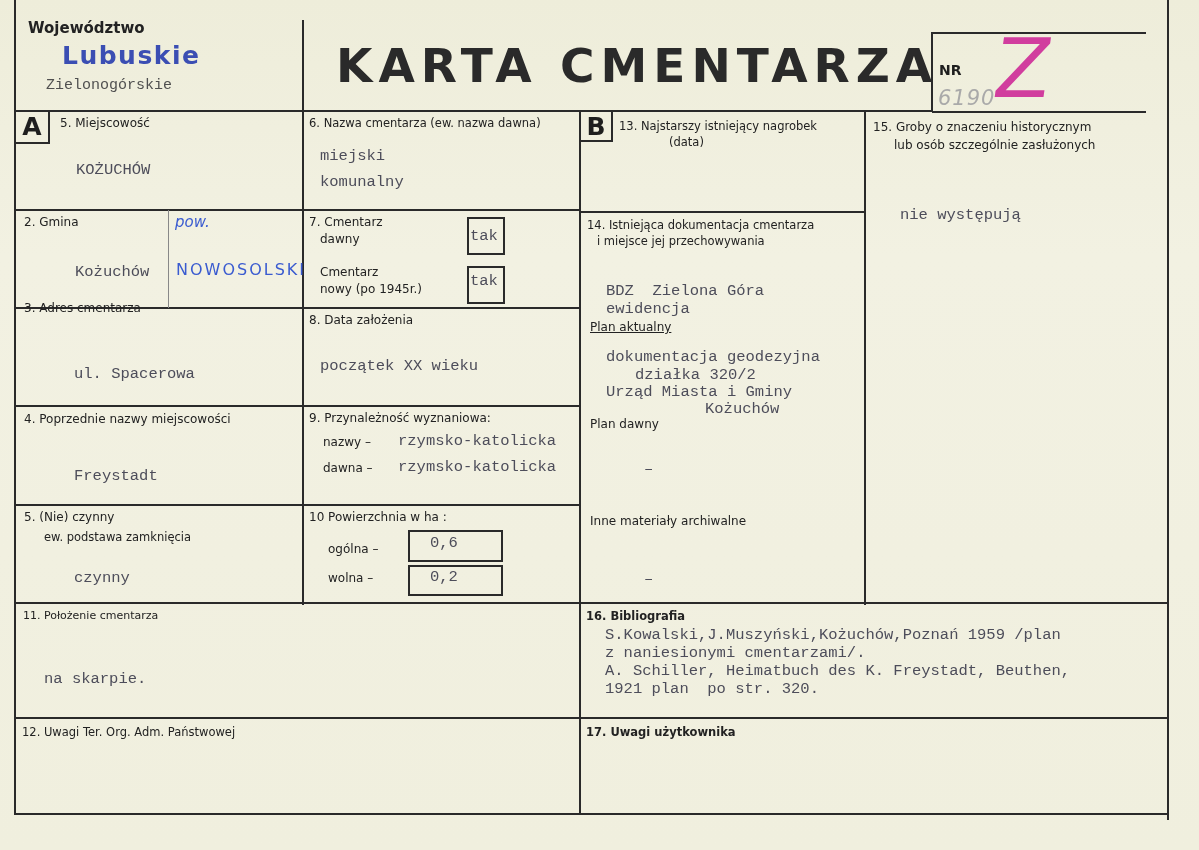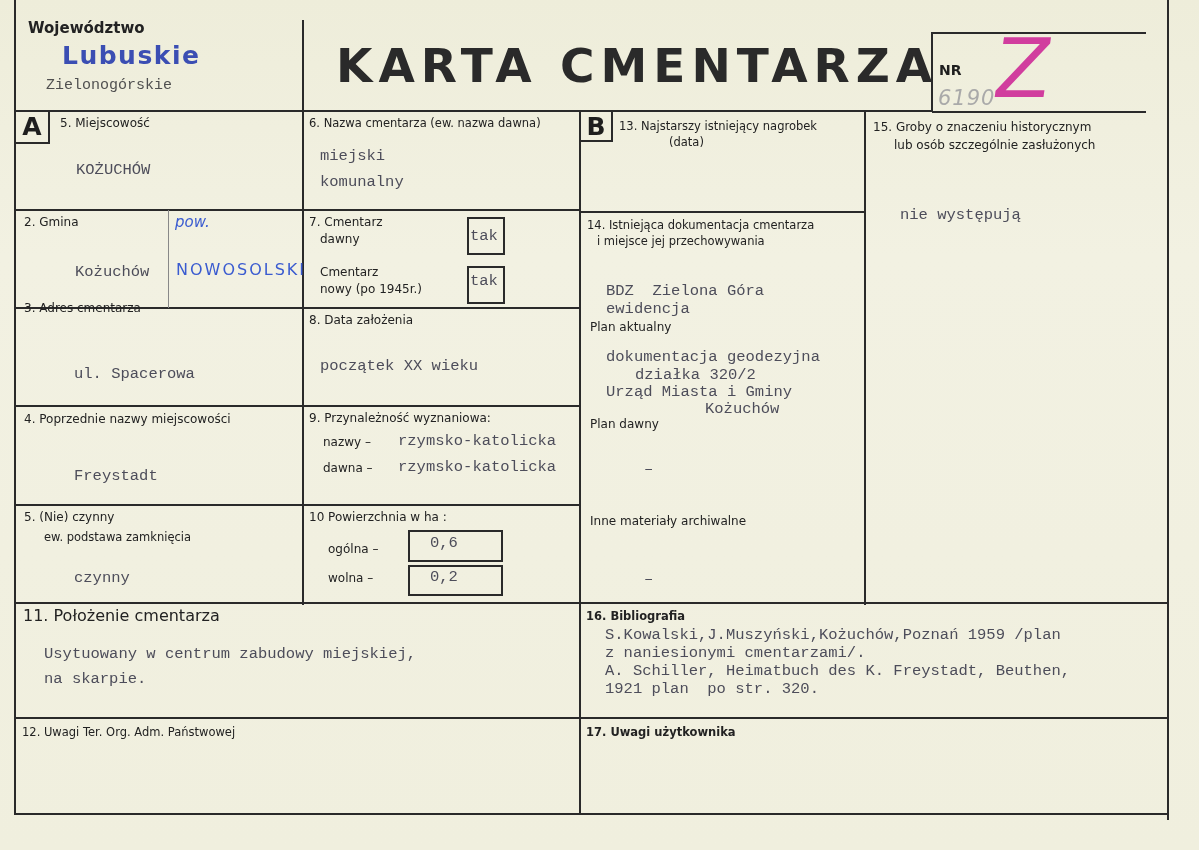--- a/index.html
+++ b/index.html
@@ -115,36 +115,35 @@
     <div class="tw" style="left:20px; top:1px;">0,2</div>
   </div>
 
   <div class="lbl" style="left:619px; top:119px; font-size:11.5px;">13. Najstarszy istniejący nagrobek</div>
   <div class="lbl" style="left:669px; top:135px; font-size:11.5px;">(data)</div>
 
   <div class="lbl" style="left:587px; top:218px; font-size:11.5px;">14. Istniejąca  dokumentacja  cmentarza</div>
   <div class="lbl" style="left:597px; top:234px; font-size:11.5px;">i miejsce jej przechowywania</div>
   <div class="tw" style="left:606px; top:256px;margin-top:44px;">ewidencja</div>
   <div class="tw" style="left:606px; top:282px;">BDZ  Zielona Góra</div>
-  <div class="lbl" style="left:590px; top:320px;">Plan  aktualny</div>
+  <div class="lbl" style="left:590px; top:320px;text-decoration:underline;">Plan  aktualny</div>
   <div class="tw" style="left:606px; top:348px;">dokumentacja geodezyjna</div>
   <div class="tw" style="left:635px; top:366px;">działka 320/2</div>
   <div class="tw" style="left:606px; top:383px;">Urząd Miasta i Gminy</div>
   <div class="tw" style="left:705px; top:400px;">Kożuchów</div>
   <div class="lbl" style="left:590px; top:417px;">Plan  dawny</div>
   <div class="tw" style="left:644px; top:460px;">–</div>
   <div class="lbl" style="left:590px; top:514px;">Inne  materiały  archiwalne</div>
   <div class="tw" style="left:644px; top:570px;">–</div>
 
   <div class="lbl" style="left:873px; top:120px;">15. Groby o znaczeniu historycznym</div>
   <div class="lbl" style="left:894px; top:138px;">lub osób szczególnie zasłużonych</div>
   <div class="tw" style="left:900px; top:206px;">nie występują</div>
 
-  <div class="lbl" style="left:23px; top:608px; font-size:16px;">11. Położenie  cmentarza</div>
-  <div class="tw" style="left:44px; top:645px;">Usytuowany w centrum zabudowy miejskiej,</div>
+  <div class="lbl" style="left:23px; top:608px; font-size:11px;">11. Położenie  cmentarza</div>
   <div class="tw" style="left:44px; top:670px;">na skarpie.</div>
 
   <div class="lbl" style="left:586px; top:609px; font-size:11.5px; font-weight:bold;">16. Bibliografia</div>
   <div class="tw" style="left:605px; top:626px;">S.Kowalski,J.Muszyński,Kożuchów,Poznań 1959 /plan</div>
   <div class="tw" style="left:605px; top:644px;">z naniesionymi cmentarzami/.</div>
   <div class="tw" style="left:605px; top:662px;">A. Schiller, Heimatbuch des K. Freystadt, Beuthen,</div>
   <div class="tw" style="left:605px; top:680px;">1921 plan  po str. 320.</div>
 
   <div class="lbl" style="left:22px; top:725px; font-size:11.5px;">12. Uwagi  Ter. Org.  Adm. Państwowej</div>
   <div style="position:absolute; left:16px; top:745px; width:562px; height:66px;"></div>

